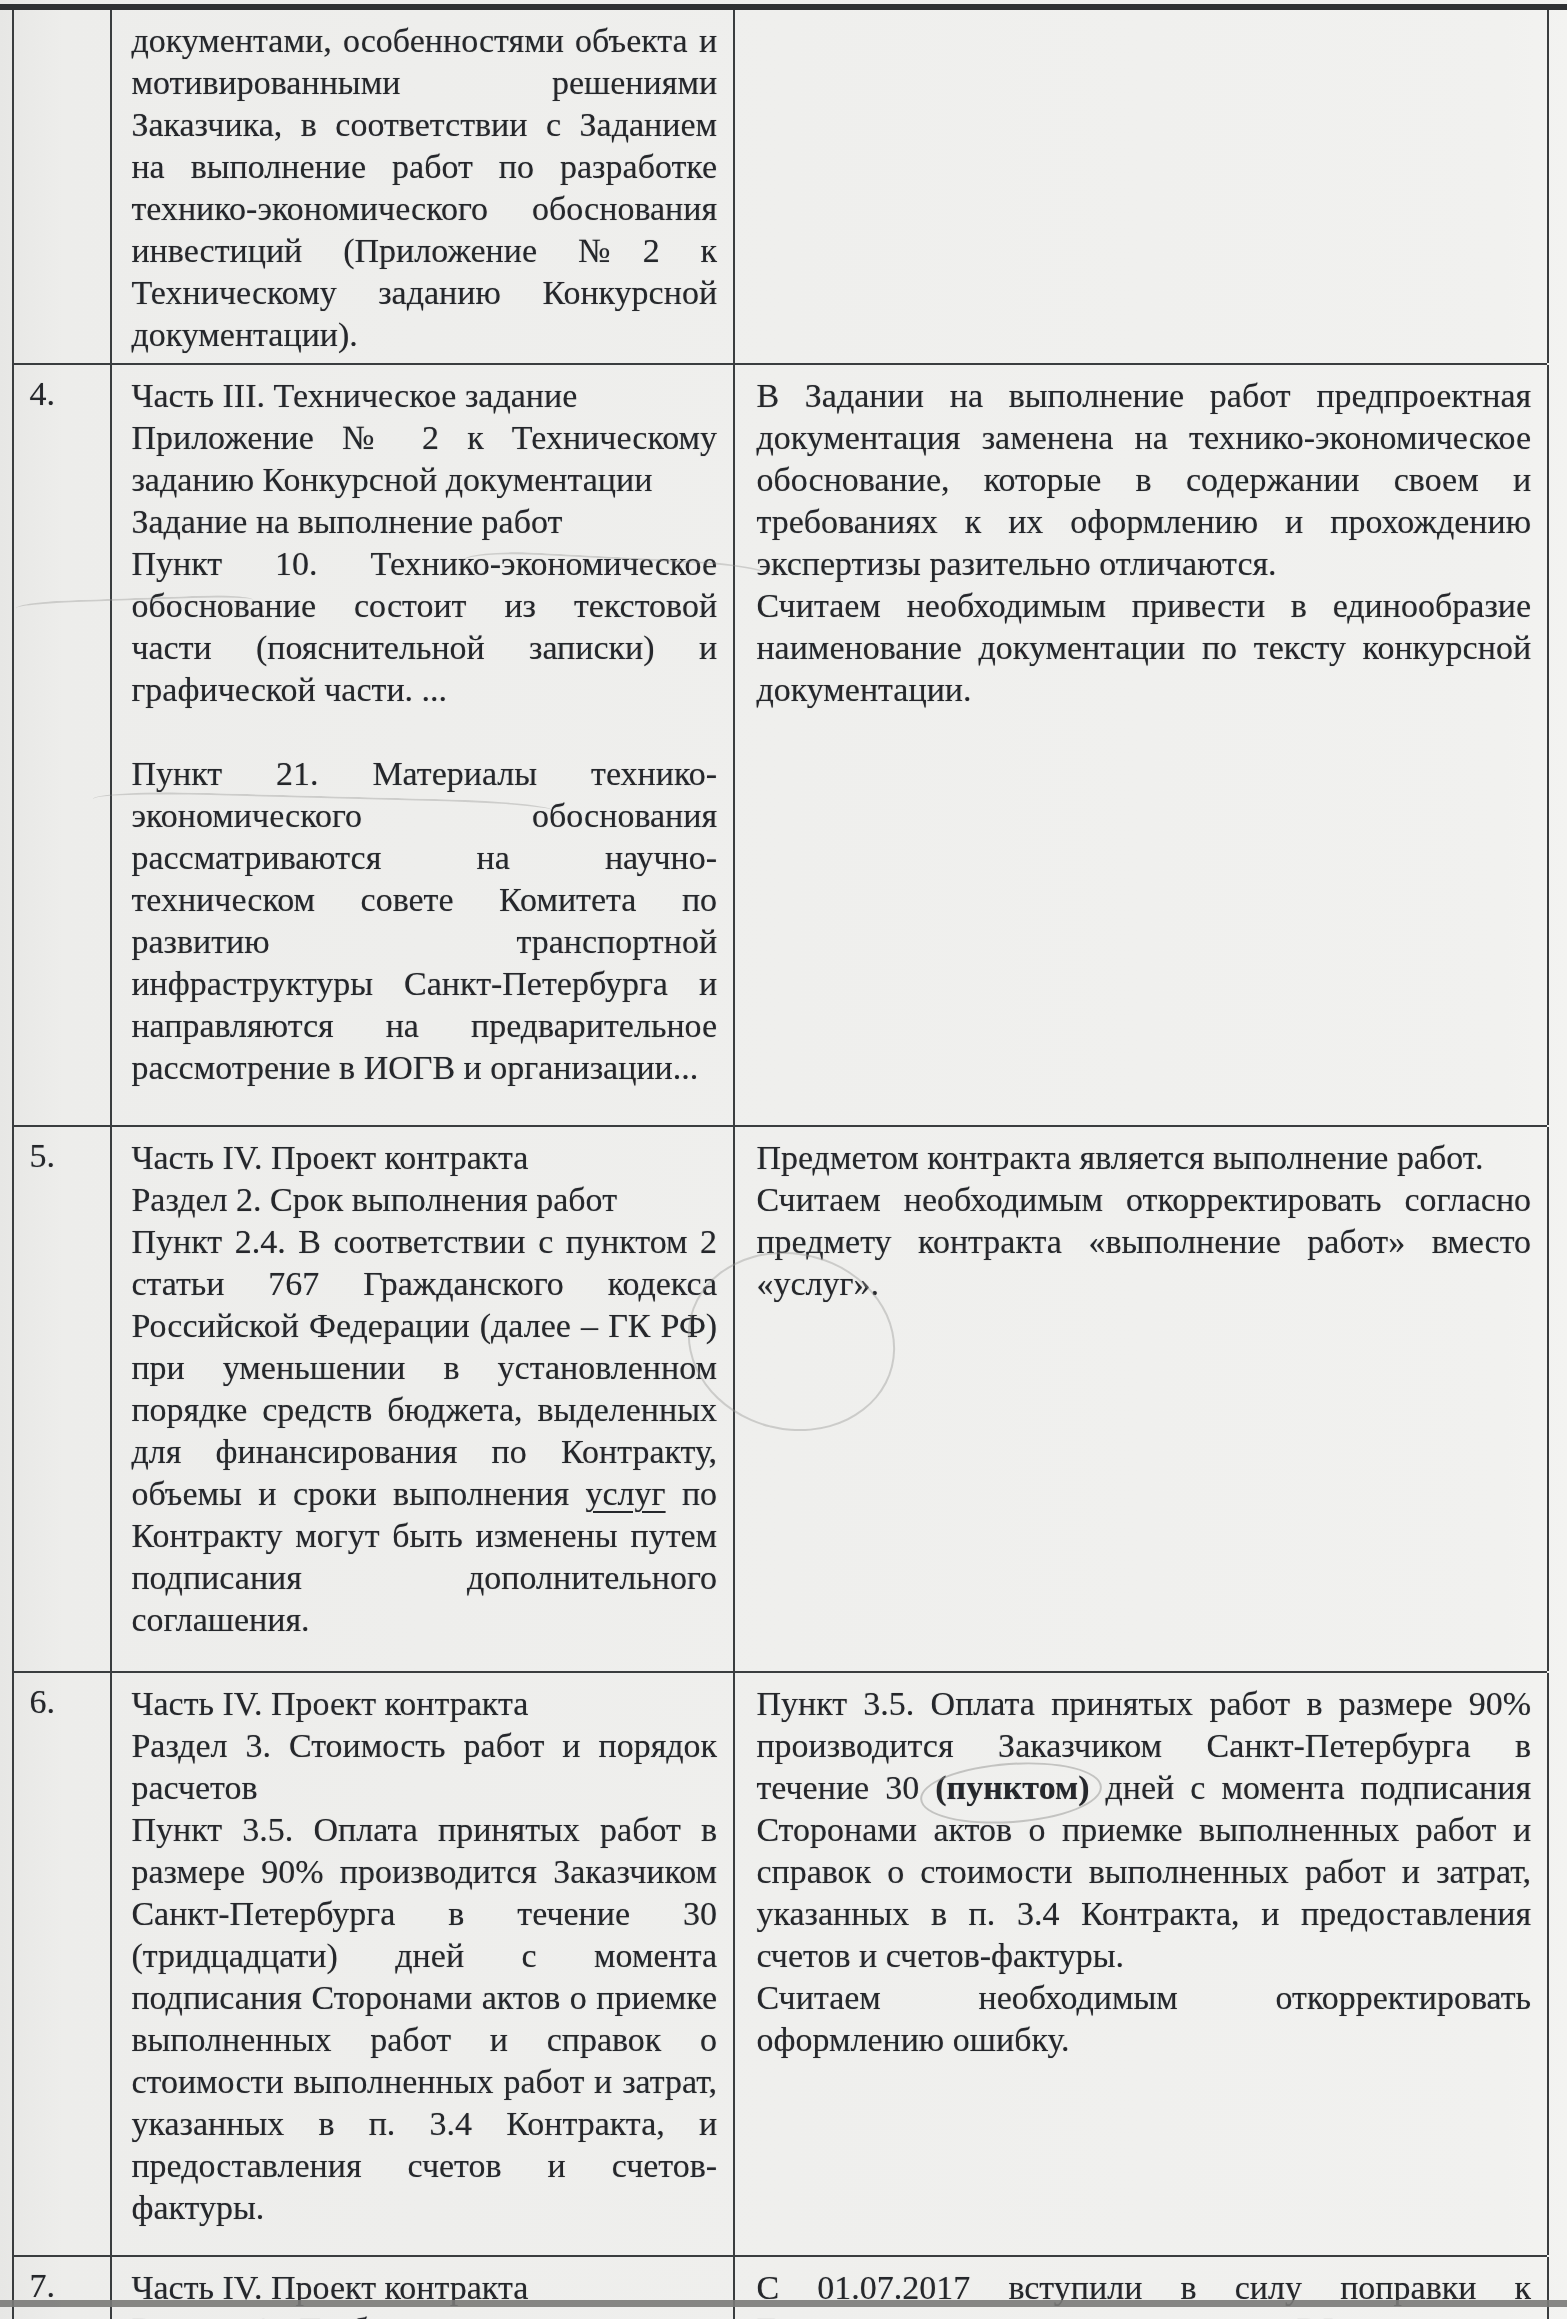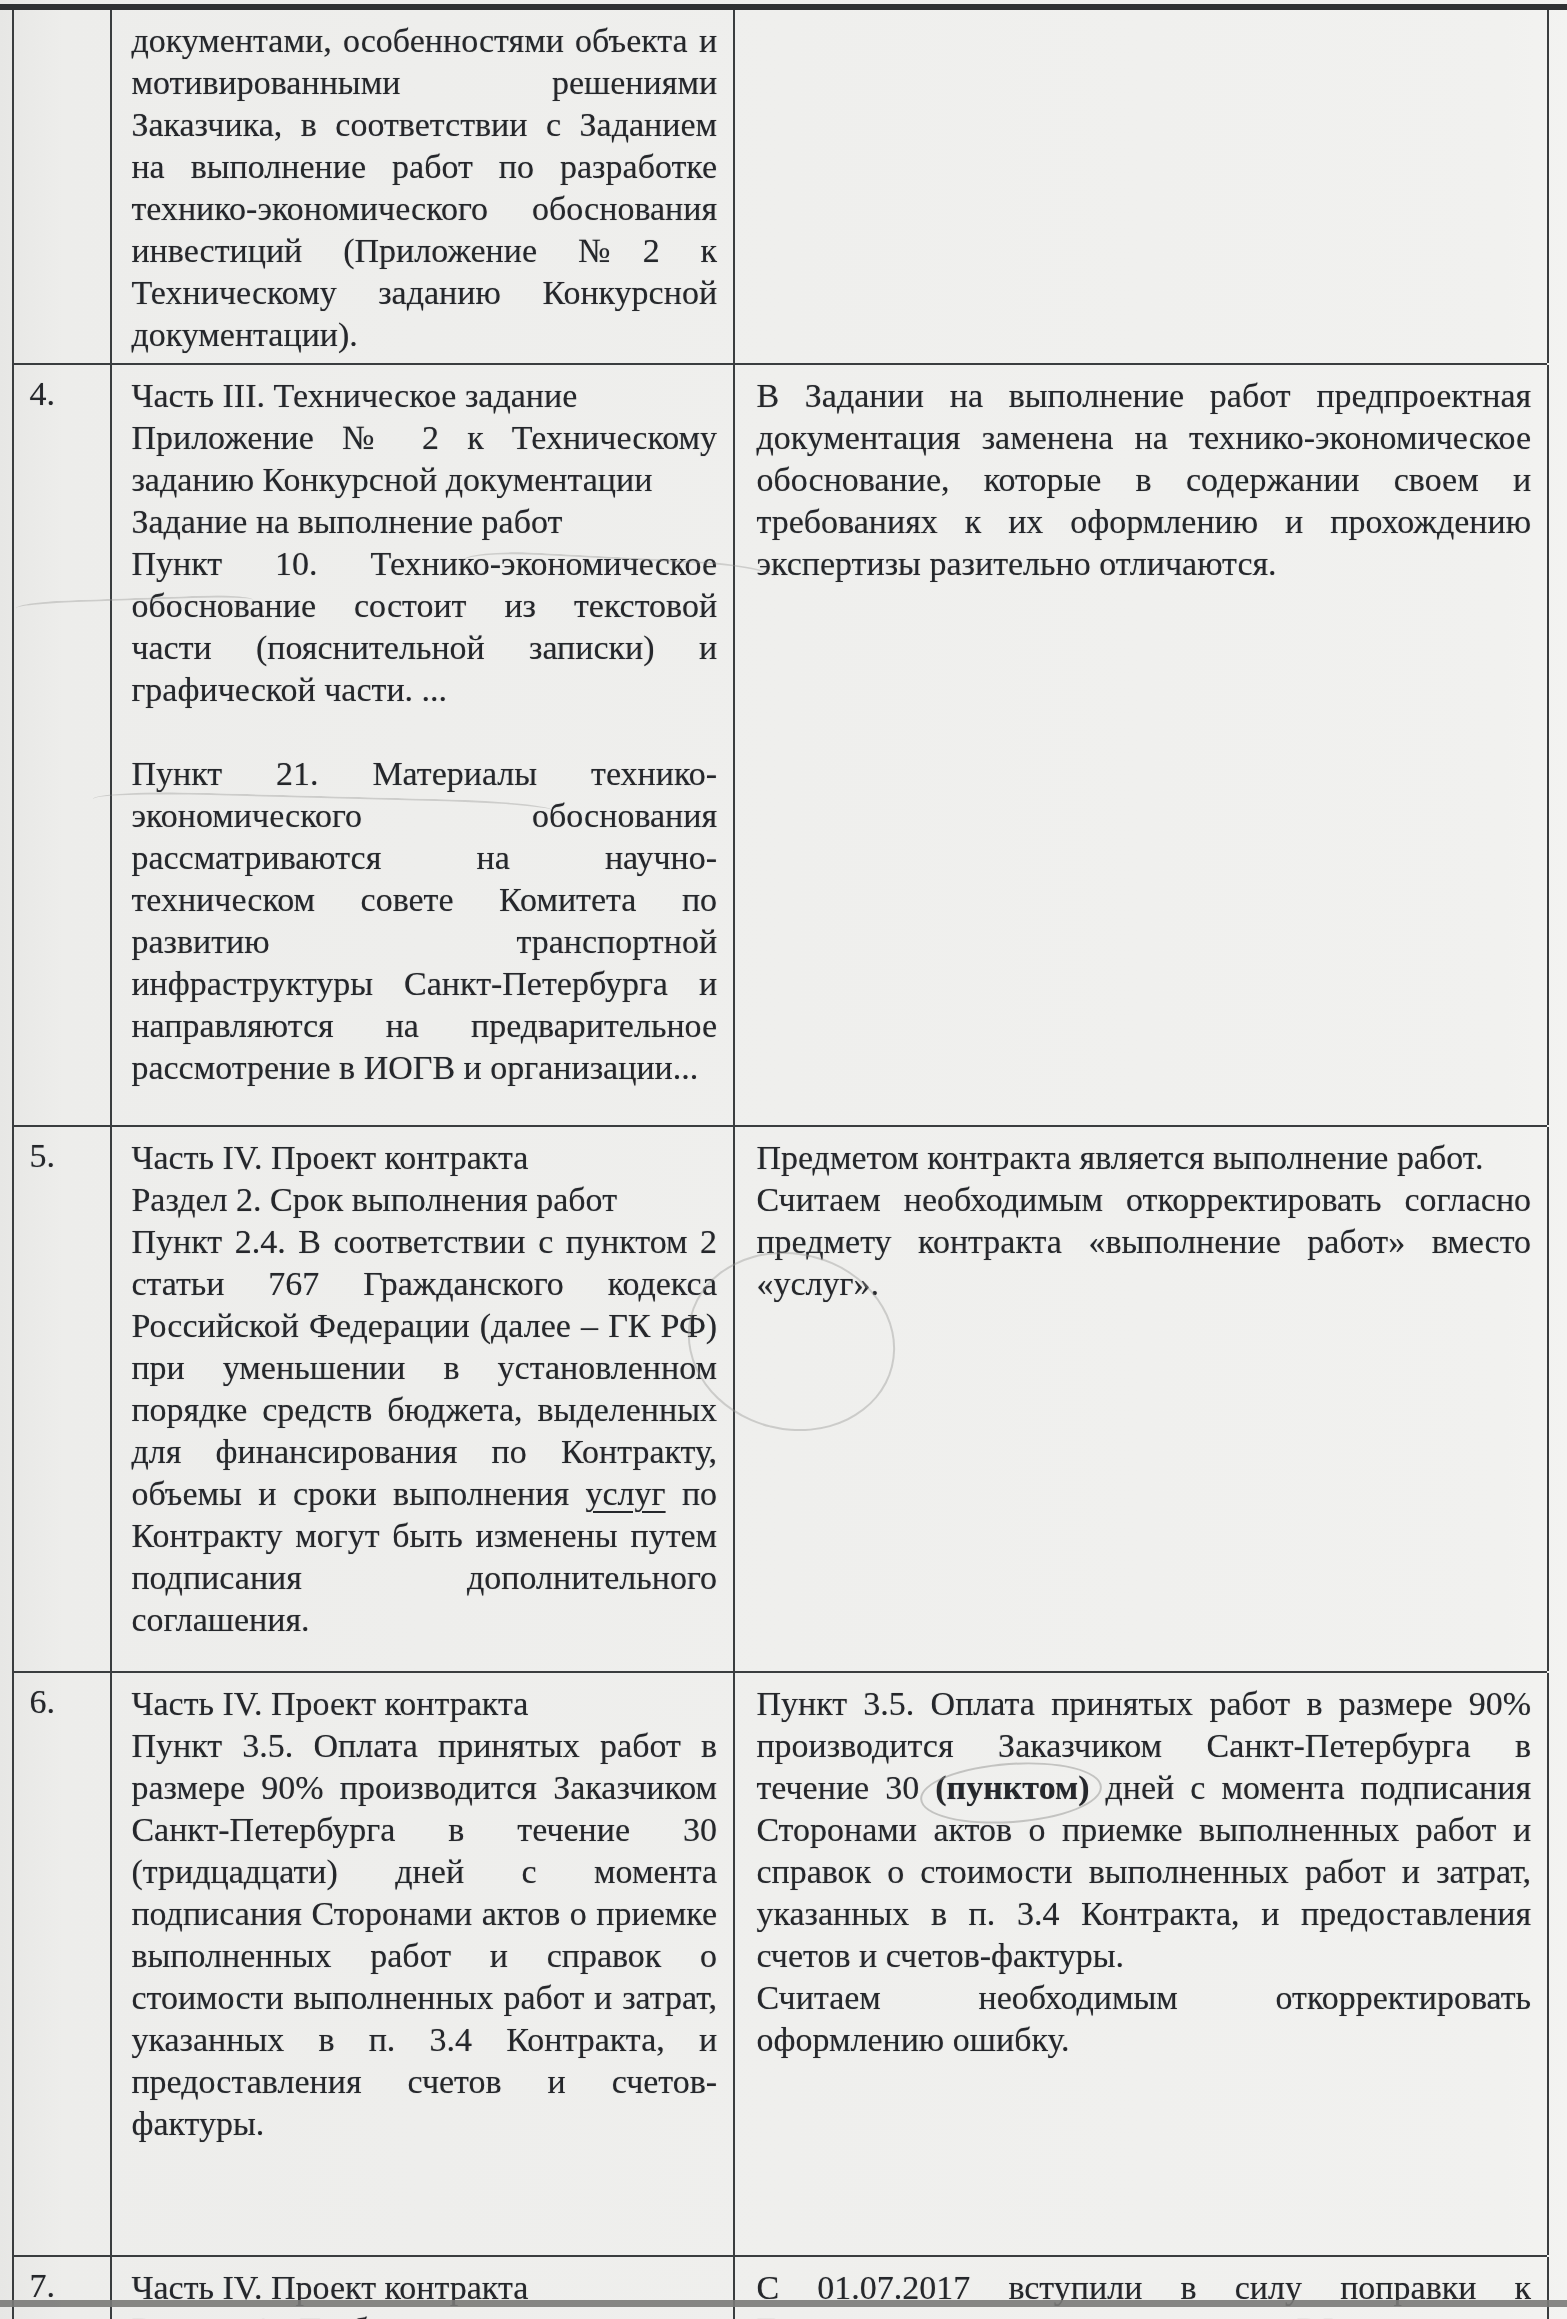--- a/index.html
+++ b/index.html
@@ -90,40 +90,42 @@
     <div class="cell requirement-cell">
           <p><span>Часть III. Техническое задание</span></p>
           <p><span>Приложение № 2 к Техническому заданию Конкурсной документации</span></p>
           <p><span>Задание на выполнение работ</span></p>
           <p><span>Пункт 10. Технико-экономическое обоснование состоит из текстовой части (пояснительной записки) и графической части. ...</span></p>
           <p class="blank"></p>
           <p><span>Пункт 21. Материалы технико-экономического обоснования рассматриваются на научно-техническом совете Комитета по развитию транспортной инфраструктуры Санкт-Петербурга и направляются на предварительное рассмотрение в ИОГВ и организации...</span></p>
         </div>
     <div class="cell comment-cell">
           <p><span>В Задании на выполнение работ предпроектная документация заменена на технико-экономическое обоснование, которые в содержании своем и требованиях к их оформлению и прохождению экспертизы разительно отличаются.</span></p>
+          <p><span>Считаем необходимым привести в единообразие наименование документации по тексту конкурсной документации.</span></p>
         </div>
   </div>
 
   <div class="row">
     <div class="cell num-cell"><span>5.</span></div>
     <div class="cell requirement-cell">
           <p><span>Часть IV. Проект контракта</span></p>
           <p><span>Раздел 2. Срок выполнения работ</span></p>
           <p><span>Пункт 2.4. В соответствии с пунктом 2 статьи 767 Гражданского кодекса Российской Федерации (далее – ГК РФ) при уменьшении в установленном порядке средств бюджета, выделенных для финансирования по Контракту, объемы и сроки выполнения </span><span class="seg-u">услуг</span><span> по Контракту могут быть изменены путем подписания дополнительного соглашения.</span></p>
         </div>
     <div class="cell comment-cell">
           <p><span>Предметом контракта является выполнение работ.</span></p>
           <p><span>Считаем необходимым откорректировать согласно предмету контракта «выполнение работ» вместо </span><span class="circled big">«услуг»</span><span>.</span></p>
         </div>
   </div>
 
   <div class="row">
     <div class="cell num-cell"><span>6.</span></div>
     <div class="cell requirement-cell">
           <p><span>Часть IV. Проект контракта</span></p>
+          <p><span>Раздел 3. Стоимость работ и порядок расчетов</span></p>
           <p><span>Пункт 3.5. Оплата принятых работ в размере 90% производится Заказчиком Санкт-Петербурга в течение 30 (тридцадцати) дней с момента подписания Сторонами актов о приемке выполненных работ и справок о стоимости выполненных работ и затрат, указанных в п. 3.4 Контракта, и предоставления счетов и счетов-фактуры.</span></p>
         </div>
     <div class="cell comment-cell">
           <p><span>Пункт 3.5. Оплата принятых работ в размере 90% производится Заказчиком Санкт-Петербурга в течение 30 </span><span class="seg-b circled oval">(пунктом)</span><span> дней с момента подписания Сторонами актов о приемке выполненных работ и справок о стоимости выполненных работ и затрат, указанных в п. 3.4 Контракта, и предоставления счетов и счетов-фактуры.</span></p>
           <p><span>Считаем необходимым откорректировать оформлению ошибку.</span></p>
         </div>
   </div>
 
   <div class="row">
     <div class="cell num-cell"><span>7.</span></div>

